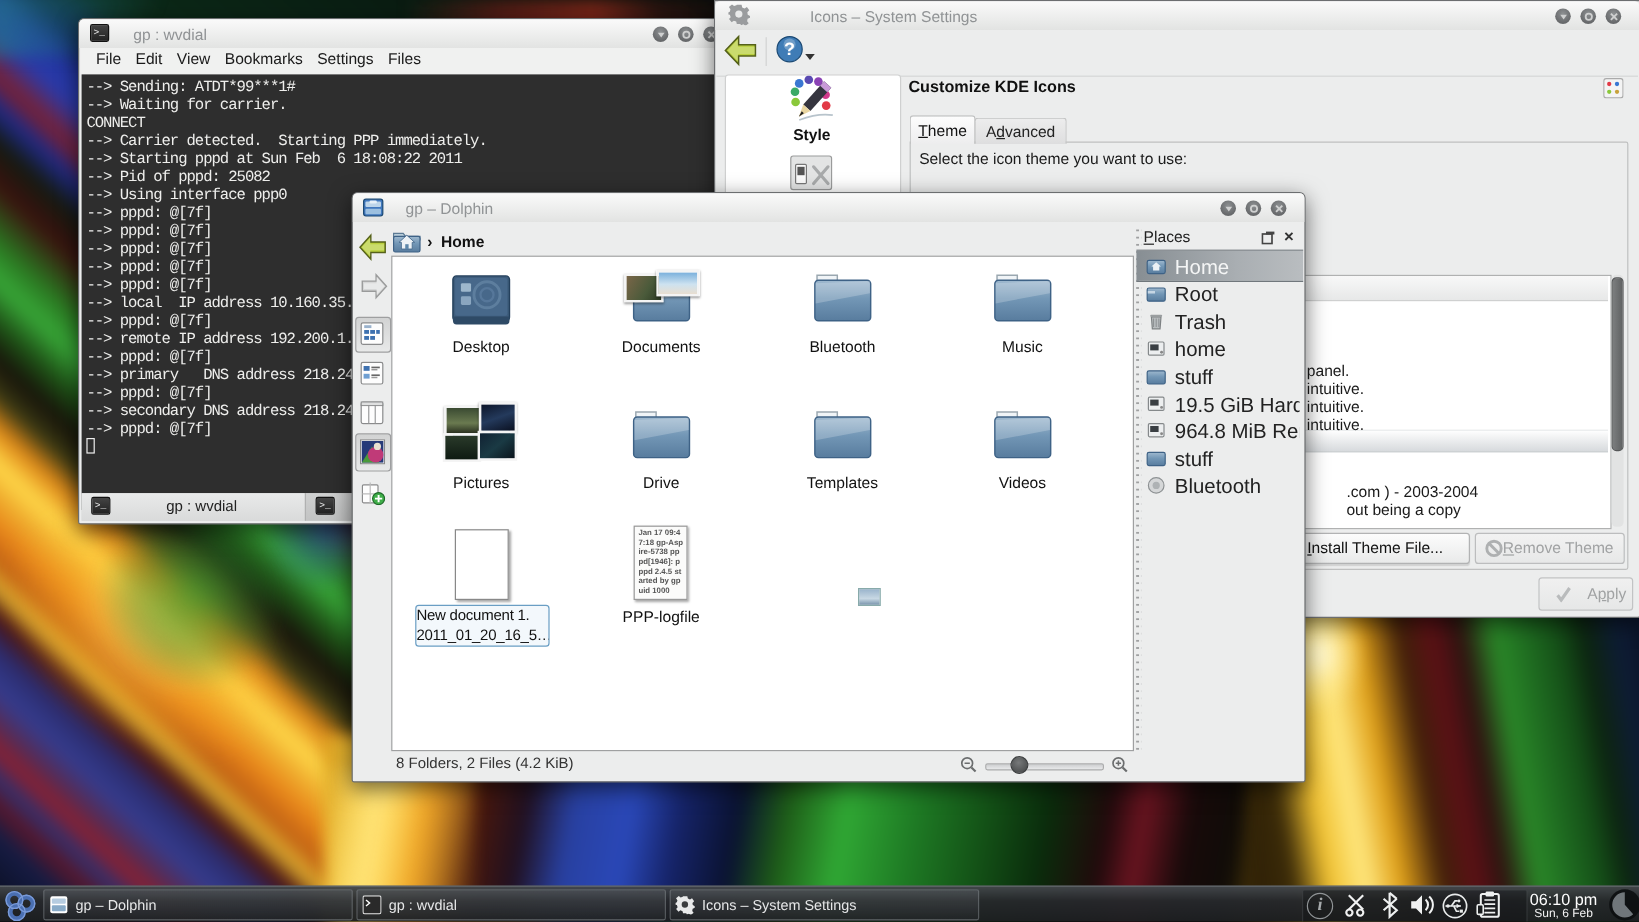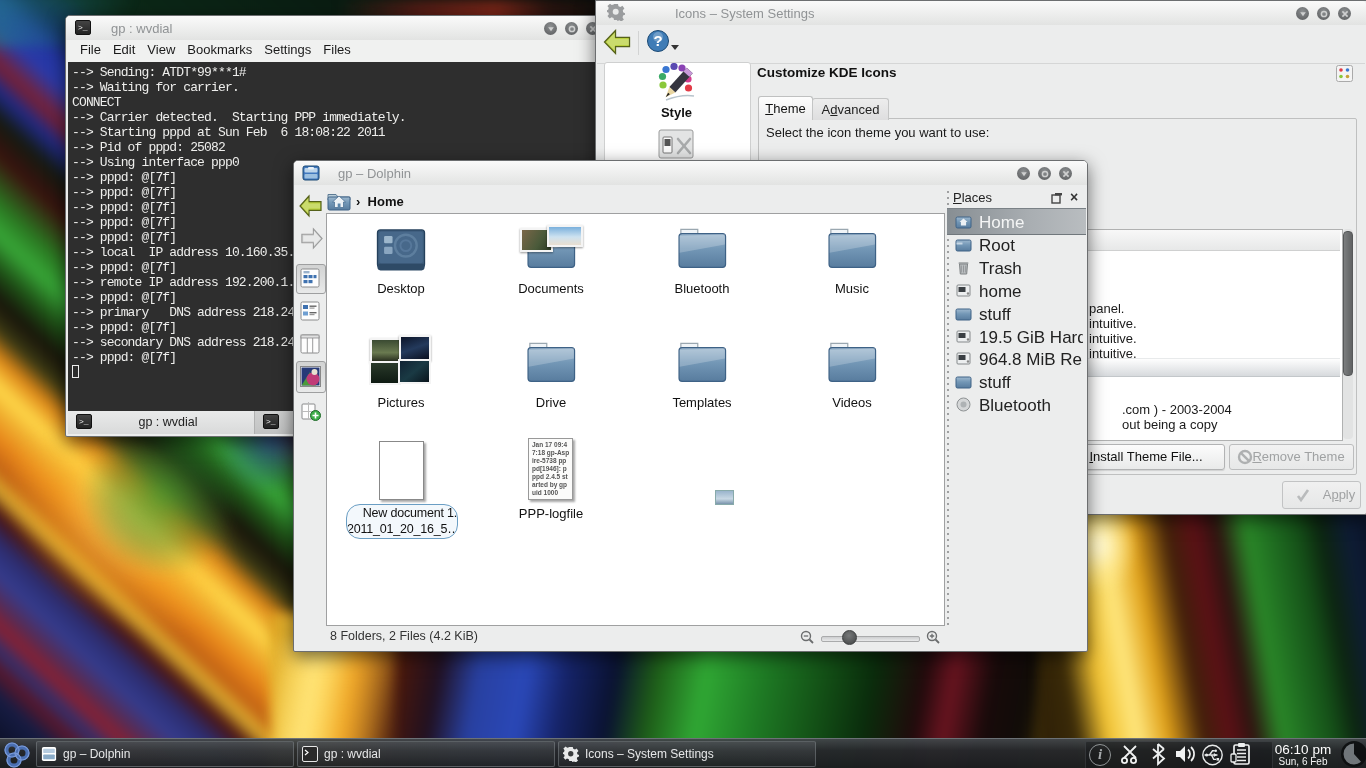--- a/index.html
+++ b/index.html
@@ -423,21 +423,21 @@
   <div class="fitem" style="left:529px;top:172px">
         <svg class="fsvg" width="58" height="52" viewBox="0 0 48 43">
           <path d="M6.5 8.5h14v4h-14z" fill="#f0f4f7" stroke="#9aa7b0"></path>
           <rect x="5" y="12" width="38.5" height="28" rx="2.5" fill="url(#fgrad)" stroke="#3e6286"></rect>
           <path d="M5.5 14 L43 12.5 43 21 5.5 28z" fill="rgba(255,255,255,.22)"></path>
         </svg>
         <div class="flab" style="width:140px;left:-41px;">Videos</div>
       </div>
 
   <div class="abs" style="left:85px;top:280px;width:43px;height:57px;background:#fff;border:1px solid #888;box-shadow:1.5px 1.5px 2px rgba(0,0,0,.35);"></div>
-  <div class="abs" style="left:52px;top:343px;width:110px;height:33px;border:1px solid #6a9ec4;border-radius:14px;background:rgba(160,200,230,.12);font-size:12.5px;letter-spacing:-0.2px;color:#111;text-align:right;line-height:16px;overflow:hidden;">New document 1.<br>2011_01_20_16_5…</div>
+  <div class="abs" style="left:52px;top:343px;width:110px;height:33px;border:1px solid #6a9ec4;border-radius:3px;background:rgba(160,200,230,.12);font-size:12.5px;letter-spacing:-0.2px;color:#111;text-align:left;line-height:16px;overflow:hidden;">New document 1.<br>2011_01_20_16_5…</div>
   <div class="abs" style="left:234px;top:277px;width:45px;height:62px;background:#fbfbfa;border:1px solid #999;box-shadow:1.5px 1.5px 2px rgba(0,0,0,.35);font-size:6.5px;color:#555;padding:2px 1px 0 3px;box-sizing:border-box;line-height:8px;font-weight:bold;">Jan 17 09:4 7:18 gp-Asp ire-5738 pp pd[1946]: p ppd 2.4.5 st arted by gp uid 1000</div>
   <div class="abs" style="left:212px;top:345px;width:90px;text-align:center;font-size:13px;color:#111;">PPP-logfile</div>
   <div class="abs" style="left:421px;top:329px;width:17px;height:13px;background:linear-gradient(#9ab4cc,#c8d8e4 60%,#7a94ac);border:1px solid #8aa;"></div>
 
   <div class="abs" style="left:652px;top:28px;width:5px;height:437px;background-image:radial-gradient(circle, #9fa0a1 30%, transparent 31%);background-size:4px 6px;background-position:0 0;"></div>
   <div class="abs" style="left:659px;top:29px;font-size:13px;color:#222"><span style="text-decoration:underline">P</span>laces</div>
   <svg class="abs" style="left:757px;top:31px" width="12" height="12" viewBox="0 0 12 12">
         <rect x="1" y="3" width="8" height="8" fill="none" stroke="#444" stroke-width="1.4"></rect>
         <rect x="4" y="1" width="7" height="2.4" fill="#444"></rect>
       </svg>

